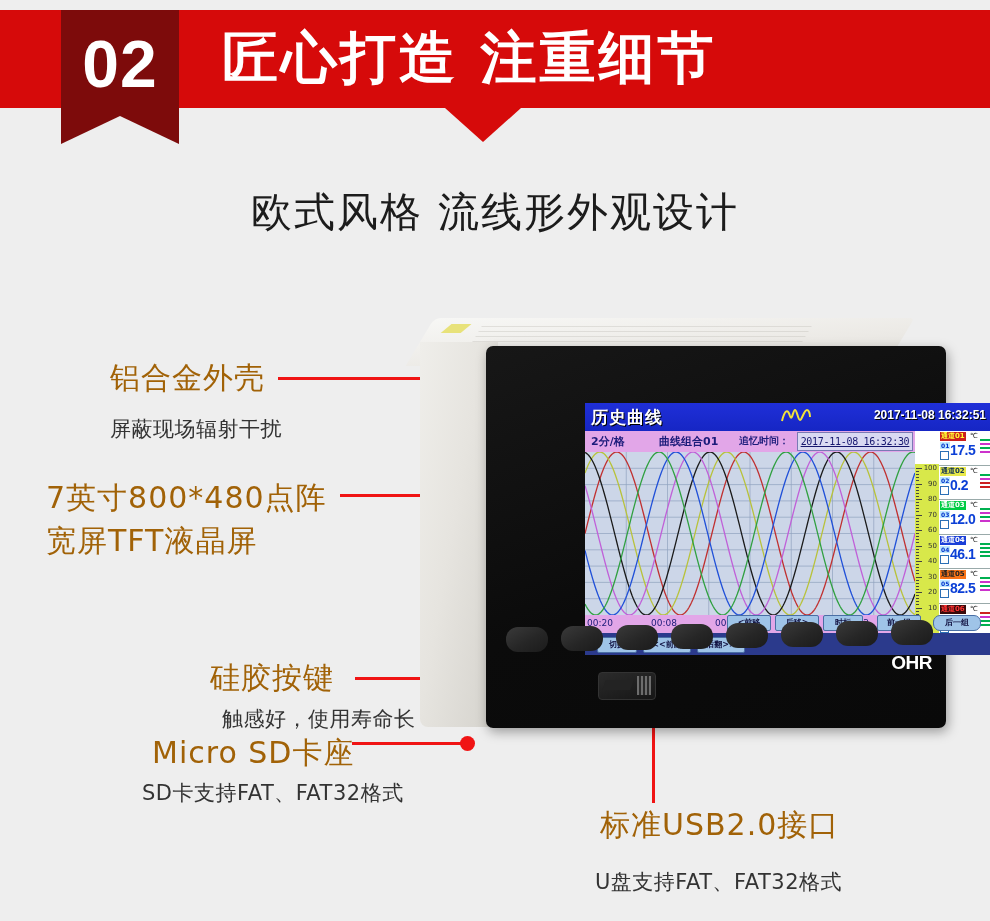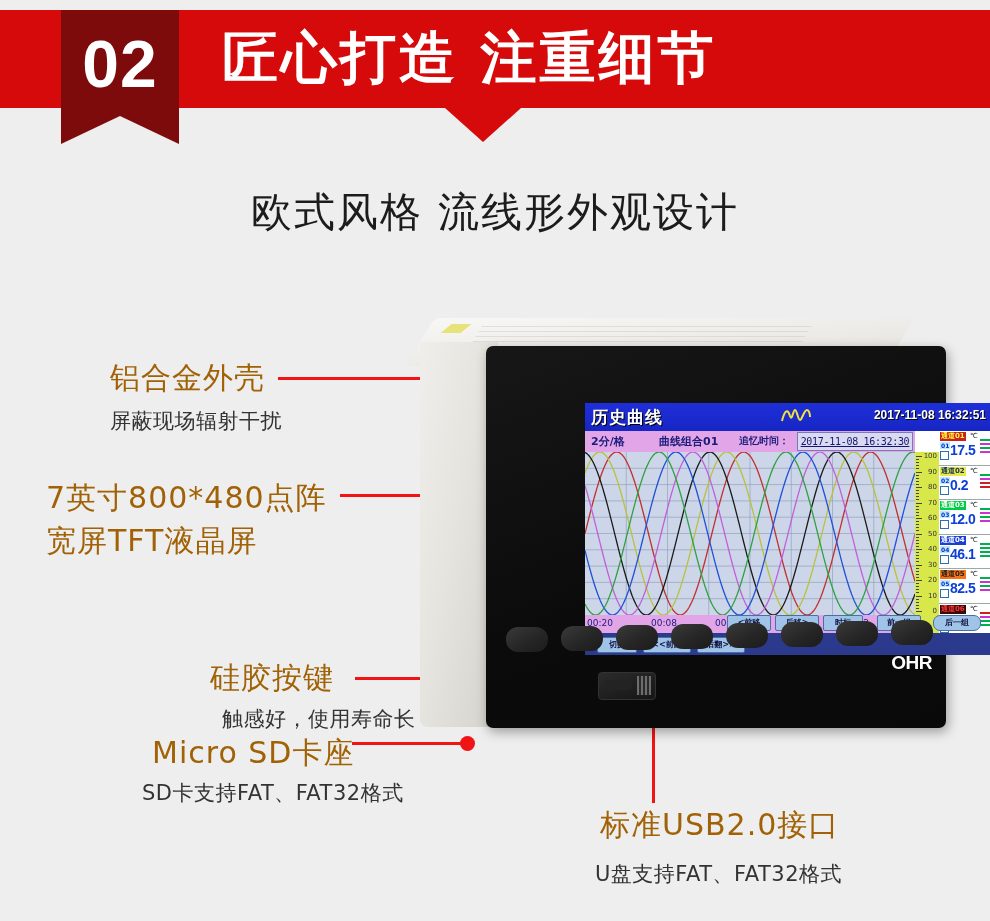--- a/index.html
+++ b/index.html
@@ -165,21 +165,21 @@
     position:absolute;left:0;top:212px;width:330px;height:18px;
     background:#e2a6e8;
   }
   .taxis span{
     position:absolute;top:3px;font-size:9px;color:#1b1b7a;
     font-family:"DejaVu Sans",sans-serif;
   }
 
   
   .ruler{
-    position:absolute;left:330px;top:49px;width:24px;height:181px;
+    position:absolute;left:330px;top:61px;width:24px;height:181px;
     background:#d8e84a;
   }
   .ruler .tk{
     position:absolute;right:2px;font-size:7px;color:#333;
     font-family:"DejaVu Sans",sans-serif;
   }
   .ruler .tickline{position:absolute;left:1px;width:6px;height:1px;background:#444;}
 
   
   .chpanel{
@@ -237,21 +237,21 @@
 <div class="banner-notch"></div>
 <div class="ribbon">
   <div class="ribbon-num">02</div>
 </div>
 <div class="banner-title">匠心打造  注重细节</div>
 
 <div class="subtitle">欧式风格  流线形外观设计</div>
 
 <div class="anno" style="left:110px;top:358px;">
   <div class="t1">铝合金外壳</div>
-  <div class="t2" style="margin-top:8px;">屏蔽现场辐射干扰</div>
+  <div class="t2" style="margin-top:16px;">屏蔽现场辐射干扰</div>
 </div>
 <div class="leader" style="left:278px;top:377px;width:148px;"></div>
 <div class="dot" style="left:420px;top:371px;"></div>
 
 <div class="anno" style="left:46px;top:478px;">
   <div class="t1">7英寸800*480点阵</div>
   <div class="t1" style="margin-top:2px;">宽屏TFT液晶屏</div>
 </div>
 <div class="leader" style="left:340px;top:494px;width:220px;"></div>
 <div class="dot" style="left:551px;top:488px;"></div>
@@ -266,21 +266,21 @@
 <div class="anno" style="left:152px;top:733px;">
   <div class="t1">Micro SD卡座</div>
   <div class="t2" style="margin-top:5px;margin-left:-10px;">SD卡支持FAT、FAT32格式</div>
 </div>
 <div class="leader" style="left:352px;top:742px;width:114px;"></div>
 <div class="dot" style="left:460px;top:736px;"></div>
 
 <div class="leaderv" style="left:652px;top:723px;height:80px;"></div>
 <div class="anno" style="left:600px;top:805px;">
   <div class="t1">标准USB2.0接口</div>
-  <div class="t2" style="margin-top:14px;margin-left:-5px;">U盘支持FAT、FAT32格式</div>
+  <div class="t2" style="margin-top:22px;margin-left:-5px;">U盘支持FAT、FAT32格式</div>
 </div>
 
 <div class="device">
 
   <div class="case-top">
     <div class="case-top-label"></div>
   </div>
   <div class="case-top-print">
     <i></i>
       <i></i>

